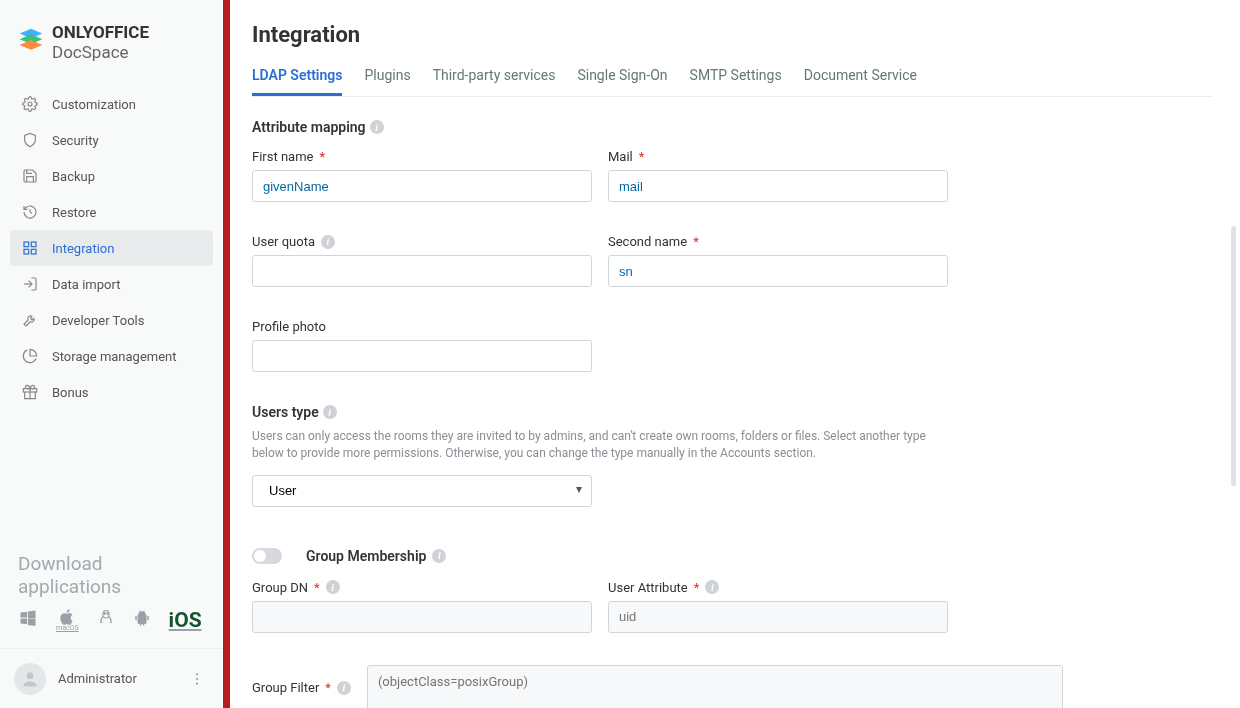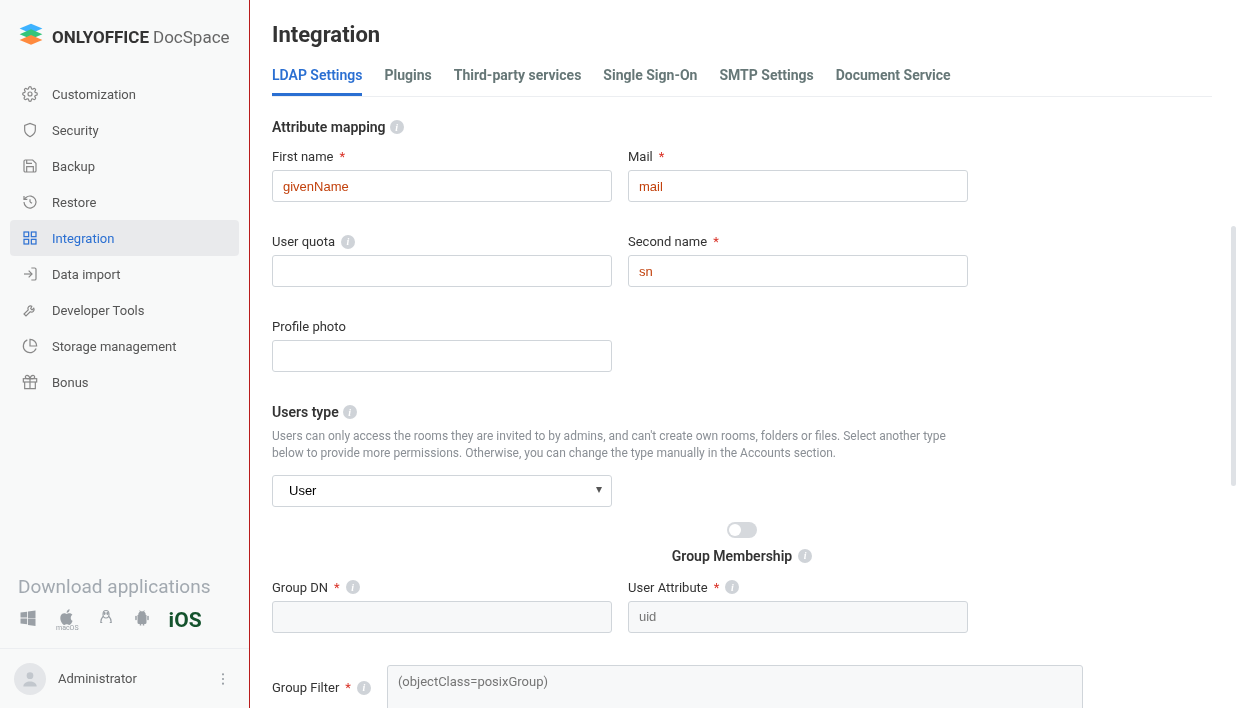--- a/index.html
+++ b/index.html
@@ -1,53 +1,53 @@
 <!DOCTYPE html>
 <html><head>
 <meta charset="utf-8">
 <style>
   * { box-sizing: border-box; }
   html, body { margin:0; padding:0; height:100%; font-family: -apple-system, BlinkMacSystemFont, "Segoe UI", Roboto, "Helvetica Neue", Arial, sans-serif; color:#333; background:#fff; }
   body { display:flex; width:1240px; height:708px; overflow:hidden; }
-  .sidebar { width:250px; background:#f8f9f9; border-right:1px solid #b91c1c; display:flex; flex-direction:column; }
+  .sidebar { width:230px; background:#f8f9f9; border-right:7px solid #b91c1c; display:flex; flex-direction:column; }
   .brand { display:flex; align-items:center; gap:8px; padding:22px 18px 24px 18px; }
   .brand-text { font-size:17px; font-weight:700; color:#333; }
   .brand-sub { font-size:17px; font-weight:400; color:#666; }
   .nav { flex:1; padding:0 10px; }
   .nav-item { display:flex; align-items:center; gap:12px; height:36px; padding:0 10px; border-radius:4px; font-size:13px; color:#555; cursor:pointer; }
   .nav-item.active { background:#e9eaec; color:#2a6fd2; }
   .nav-item .icon { width:20px; display:flex; justify-content:center; }
   .nav-item svg { stroke:#888; }
   .nav-item.active svg { stroke:#2a6fd2; fill:none; }
   .download-section { padding:0 18px 16px 18px; }
   .download-title { font-size:19px; color:#a2a9b0; margin-bottom:10px; }
-  .os-icons { display:flex; gap:18px; align-items:center; color:#9aa0a6; }
+  .os-icons { display:flex; gap:18px; align-items:center; color:#9aa0a6;text-decoration:underline; }
   .profile-bar { border-top:1px solid #eceef1; height:60px; display:flex; align-items:center; padding:0 14px; gap:12px; }
   .avatar { width:32px; height:32px; border-radius:50%; background:#e4e6e9; display:flex; align-items:center; justify-content:center; color:#aeb4bb; }
   .profile-name { flex:1; font-size:13px; color:#555; }
   .kebab { width:24px; height:24px; display:flex; align-items:center; justify-content:center; cursor:pointer; color:#9aa0a6; border-radius:4px; }
   .main { flex:1; overflow-y:auto; padding:22px 28px 28px 22px; position:relative; }
   .page-title { font-size:22px; font-weight:700; margin:0 0 20px 0; color:#333; }
   .tabs { display:flex; gap:22px; border-bottom:1px solid #eceef1; margin-bottom:22px; }
-  .tab { font-size:14px; color:#677; padding-bottom:10px; cursor:pointer;font-weight:bold; }
+  .tab { font-size:14px; color:#677; padding-bottom:10px; cursor:pointer; }
   .tab.active { color:#2a6fd2; font-weight:600; border-bottom:3px solid #2a6fd2; }
   .section-heading { display:flex; align-items:center; gap:4px; font-size:14px; font-weight:600; color:#333; margin-bottom:14px; }
   .info-icon { width:14px; height:14px; border-radius:50%; background:#cfd3d8; display:inline-flex; align-items:center; justify-content:center; color:#fff; font-size:10px; font-weight:700; font-family: Georgia, serif; font-style: italic; }
   .form-row { display:flex; gap:16px; margin-bottom:32px; }
   .form-col { display:flex; flex-direction:column; }
   .form-col.wide { width:340px; }
   .form-label { font-size:13px; color:#333; margin-bottom:6px; display:flex; align-items:center; gap:6px; }
   .req { color:#d93025; }
-  .text-input { height:32px; border:1px solid #d0d5da; border-radius:3px; padding:0 10px; font-size:13px; color:#c2410c; outline:none; }
+  .text-input { height:32px; border:1px solid #d0d5da; border-radius:3px; padding:0 10px; font-size:13px; color:#0369a1; outline:none; }
   .text-input:disabled, .textarea:disabled { background:#f7f8f9; color:#aeb4bb; }
   .helper-text { font-size:12px; color:#8a8f95; line-height:1.45; max-width:700px; margin:-6px 0 12px 0; }
   .select { position:relative; width:340px; }
   .select select { width:100%; height:32px; border:1px solid #d0d5da; border-radius:3px; padding:0 16px; font-size:13px; background:#fff; appearance:none; -webkit-appearance:none; }
   .select::after { content:"▾"; position:absolute; right:10px; top:7px; color:#555; pointer-events:none; font-size:12px; }
-  .toggle-row { display:flex; align-items:center; gap:10px; margin:15px 0 16px 0;flex-direction:column; }
+  .toggle-row { display:flex; align-items:center; gap:24px; margin:41px 0 16px 0; }
   .toggle { width:30px; height:16px; border-radius:9px; background:#d6d9dd; position:relative; cursor:pointer; }
   .toggle::after { content:""; position:absolute; left:2px; top:2px; width:12px; height:12px; border-radius:50%; background:#fff; }
   .toggle-label { font-size:14px; font-weight:600; color:#333; display:flex; align-items:center; gap:6px; }
   .textarea { min-height:52px; width:696px; border:1px solid #d0d5da; border-radius:3px; padding:8px 10px; font-size:13px; resize:none; font-family:inherit; }
   .scrollbar { position:absolute; right:4px; top:226px; width:5px; height:260px; background:#dfe2e6; border-radius:3px; }
 </style>
 </head>
 <body>
 
 <div class="sidebar">

